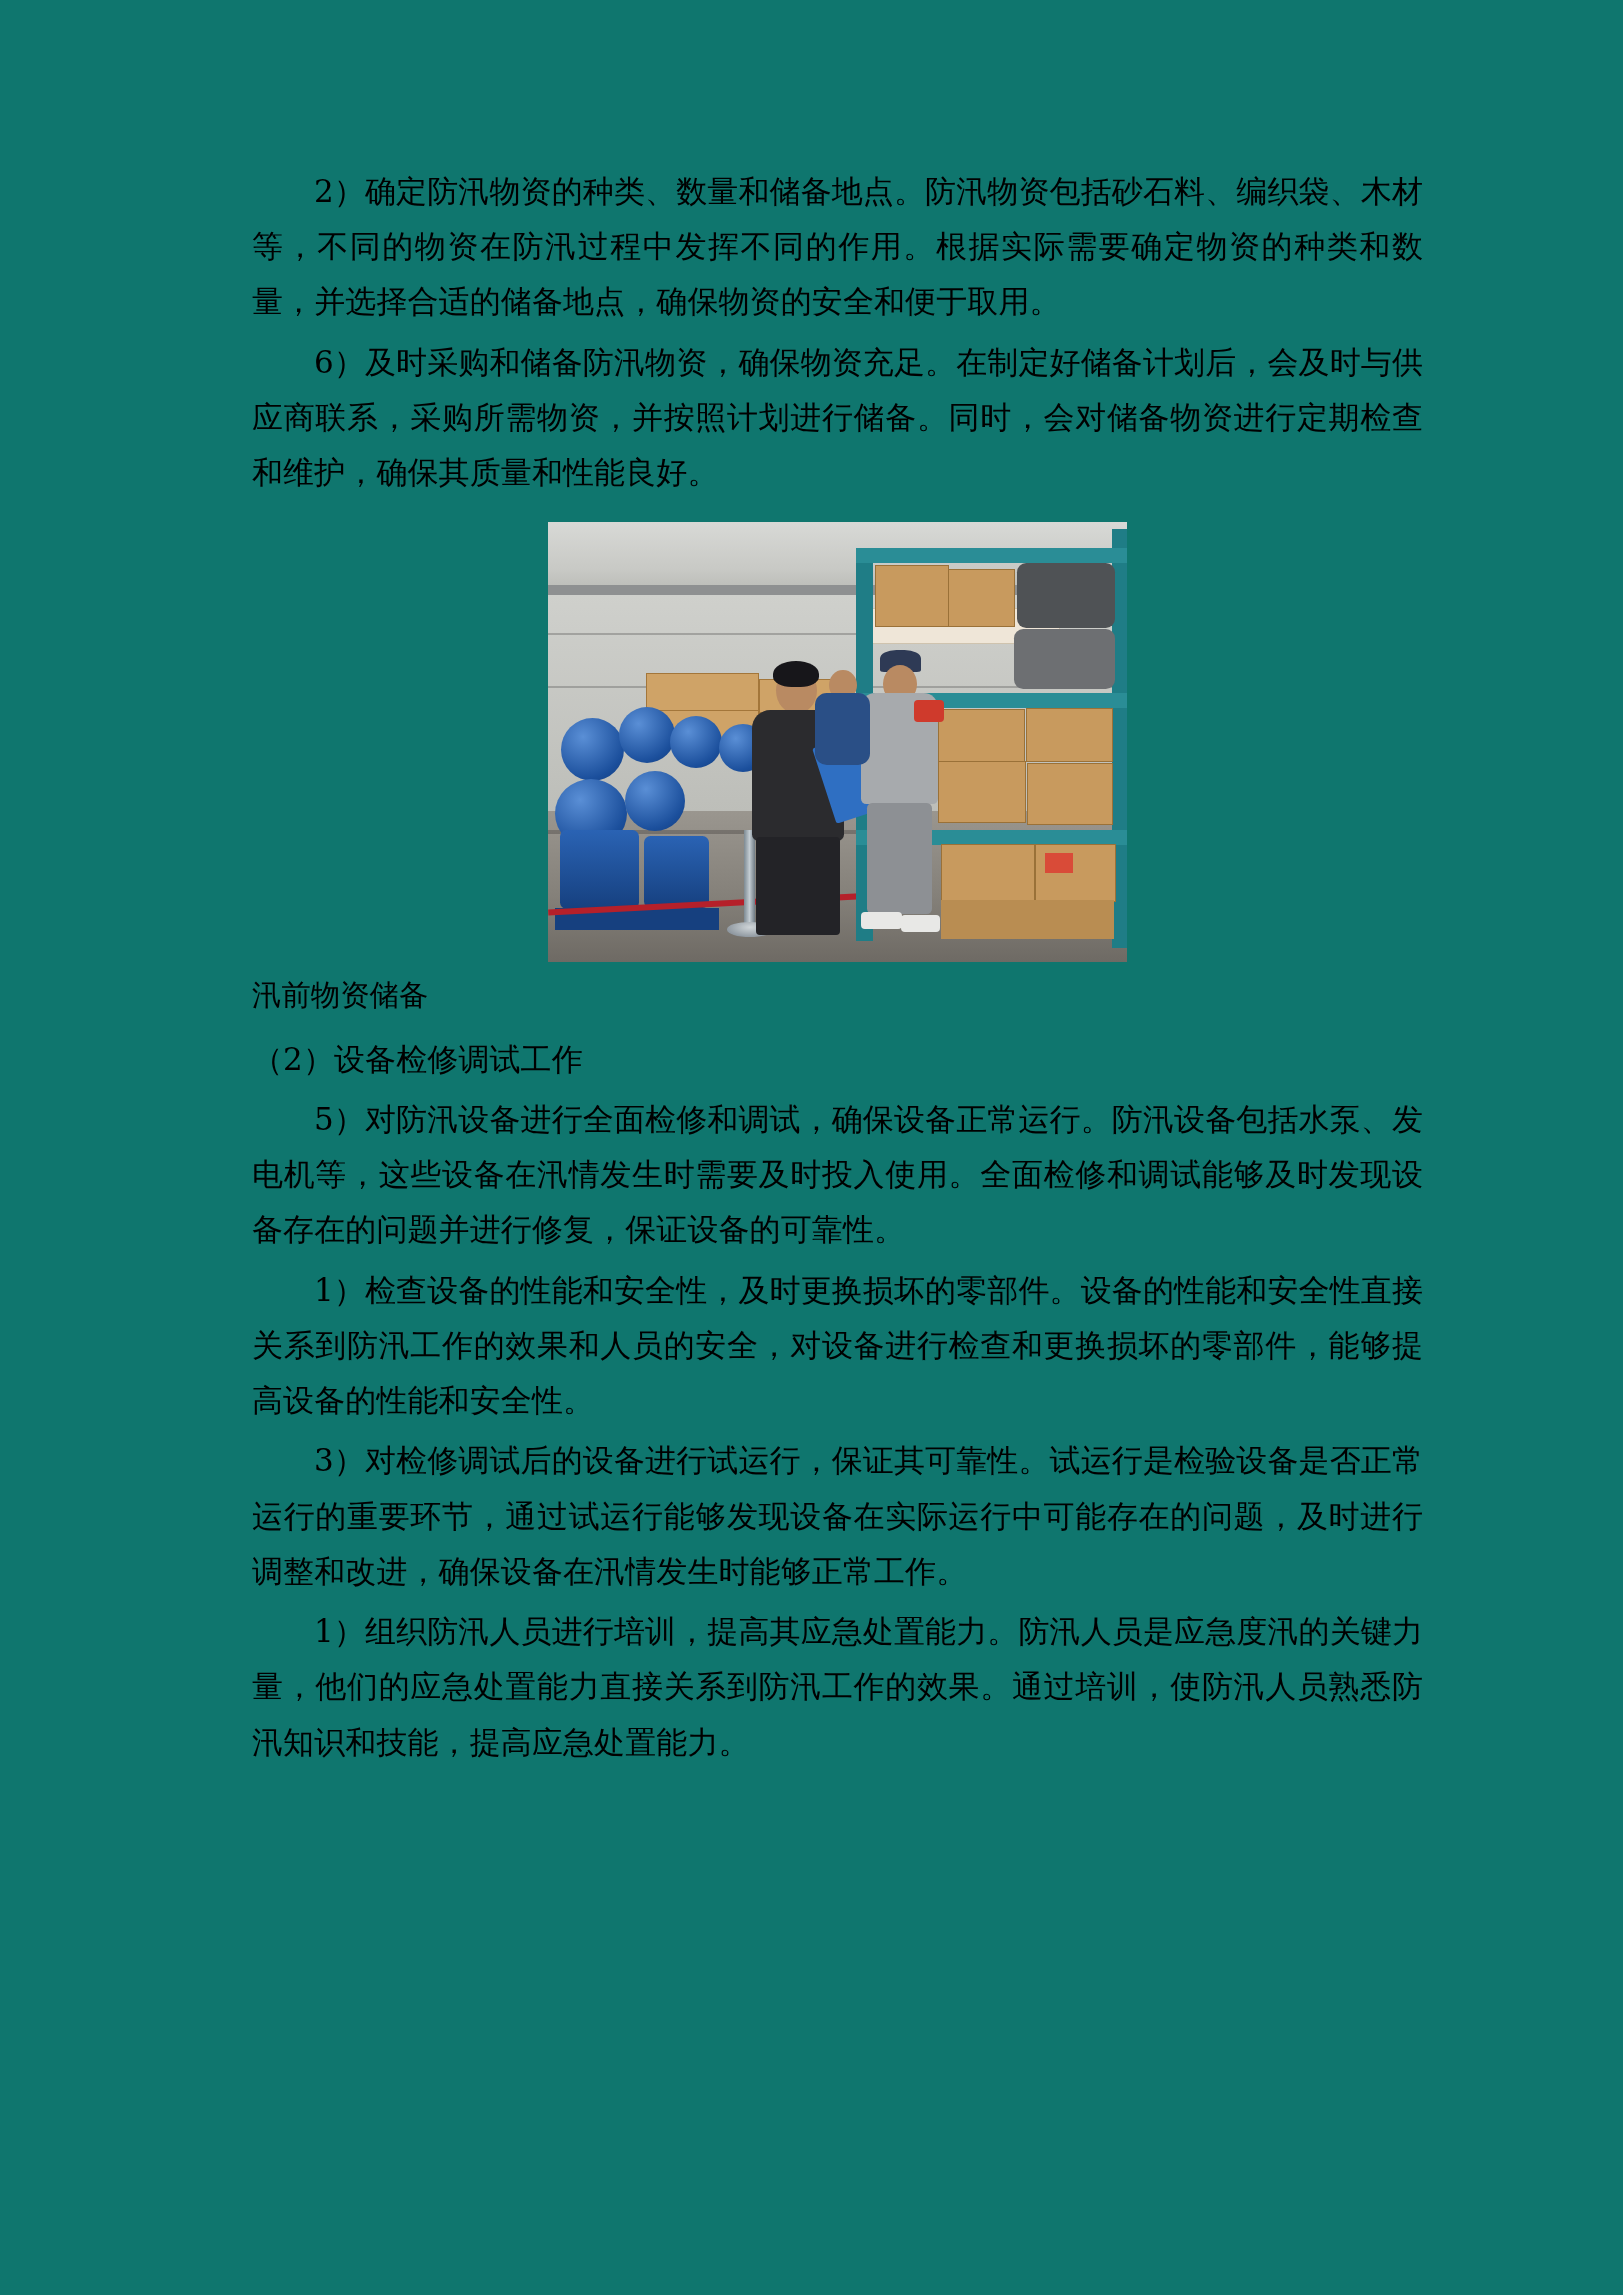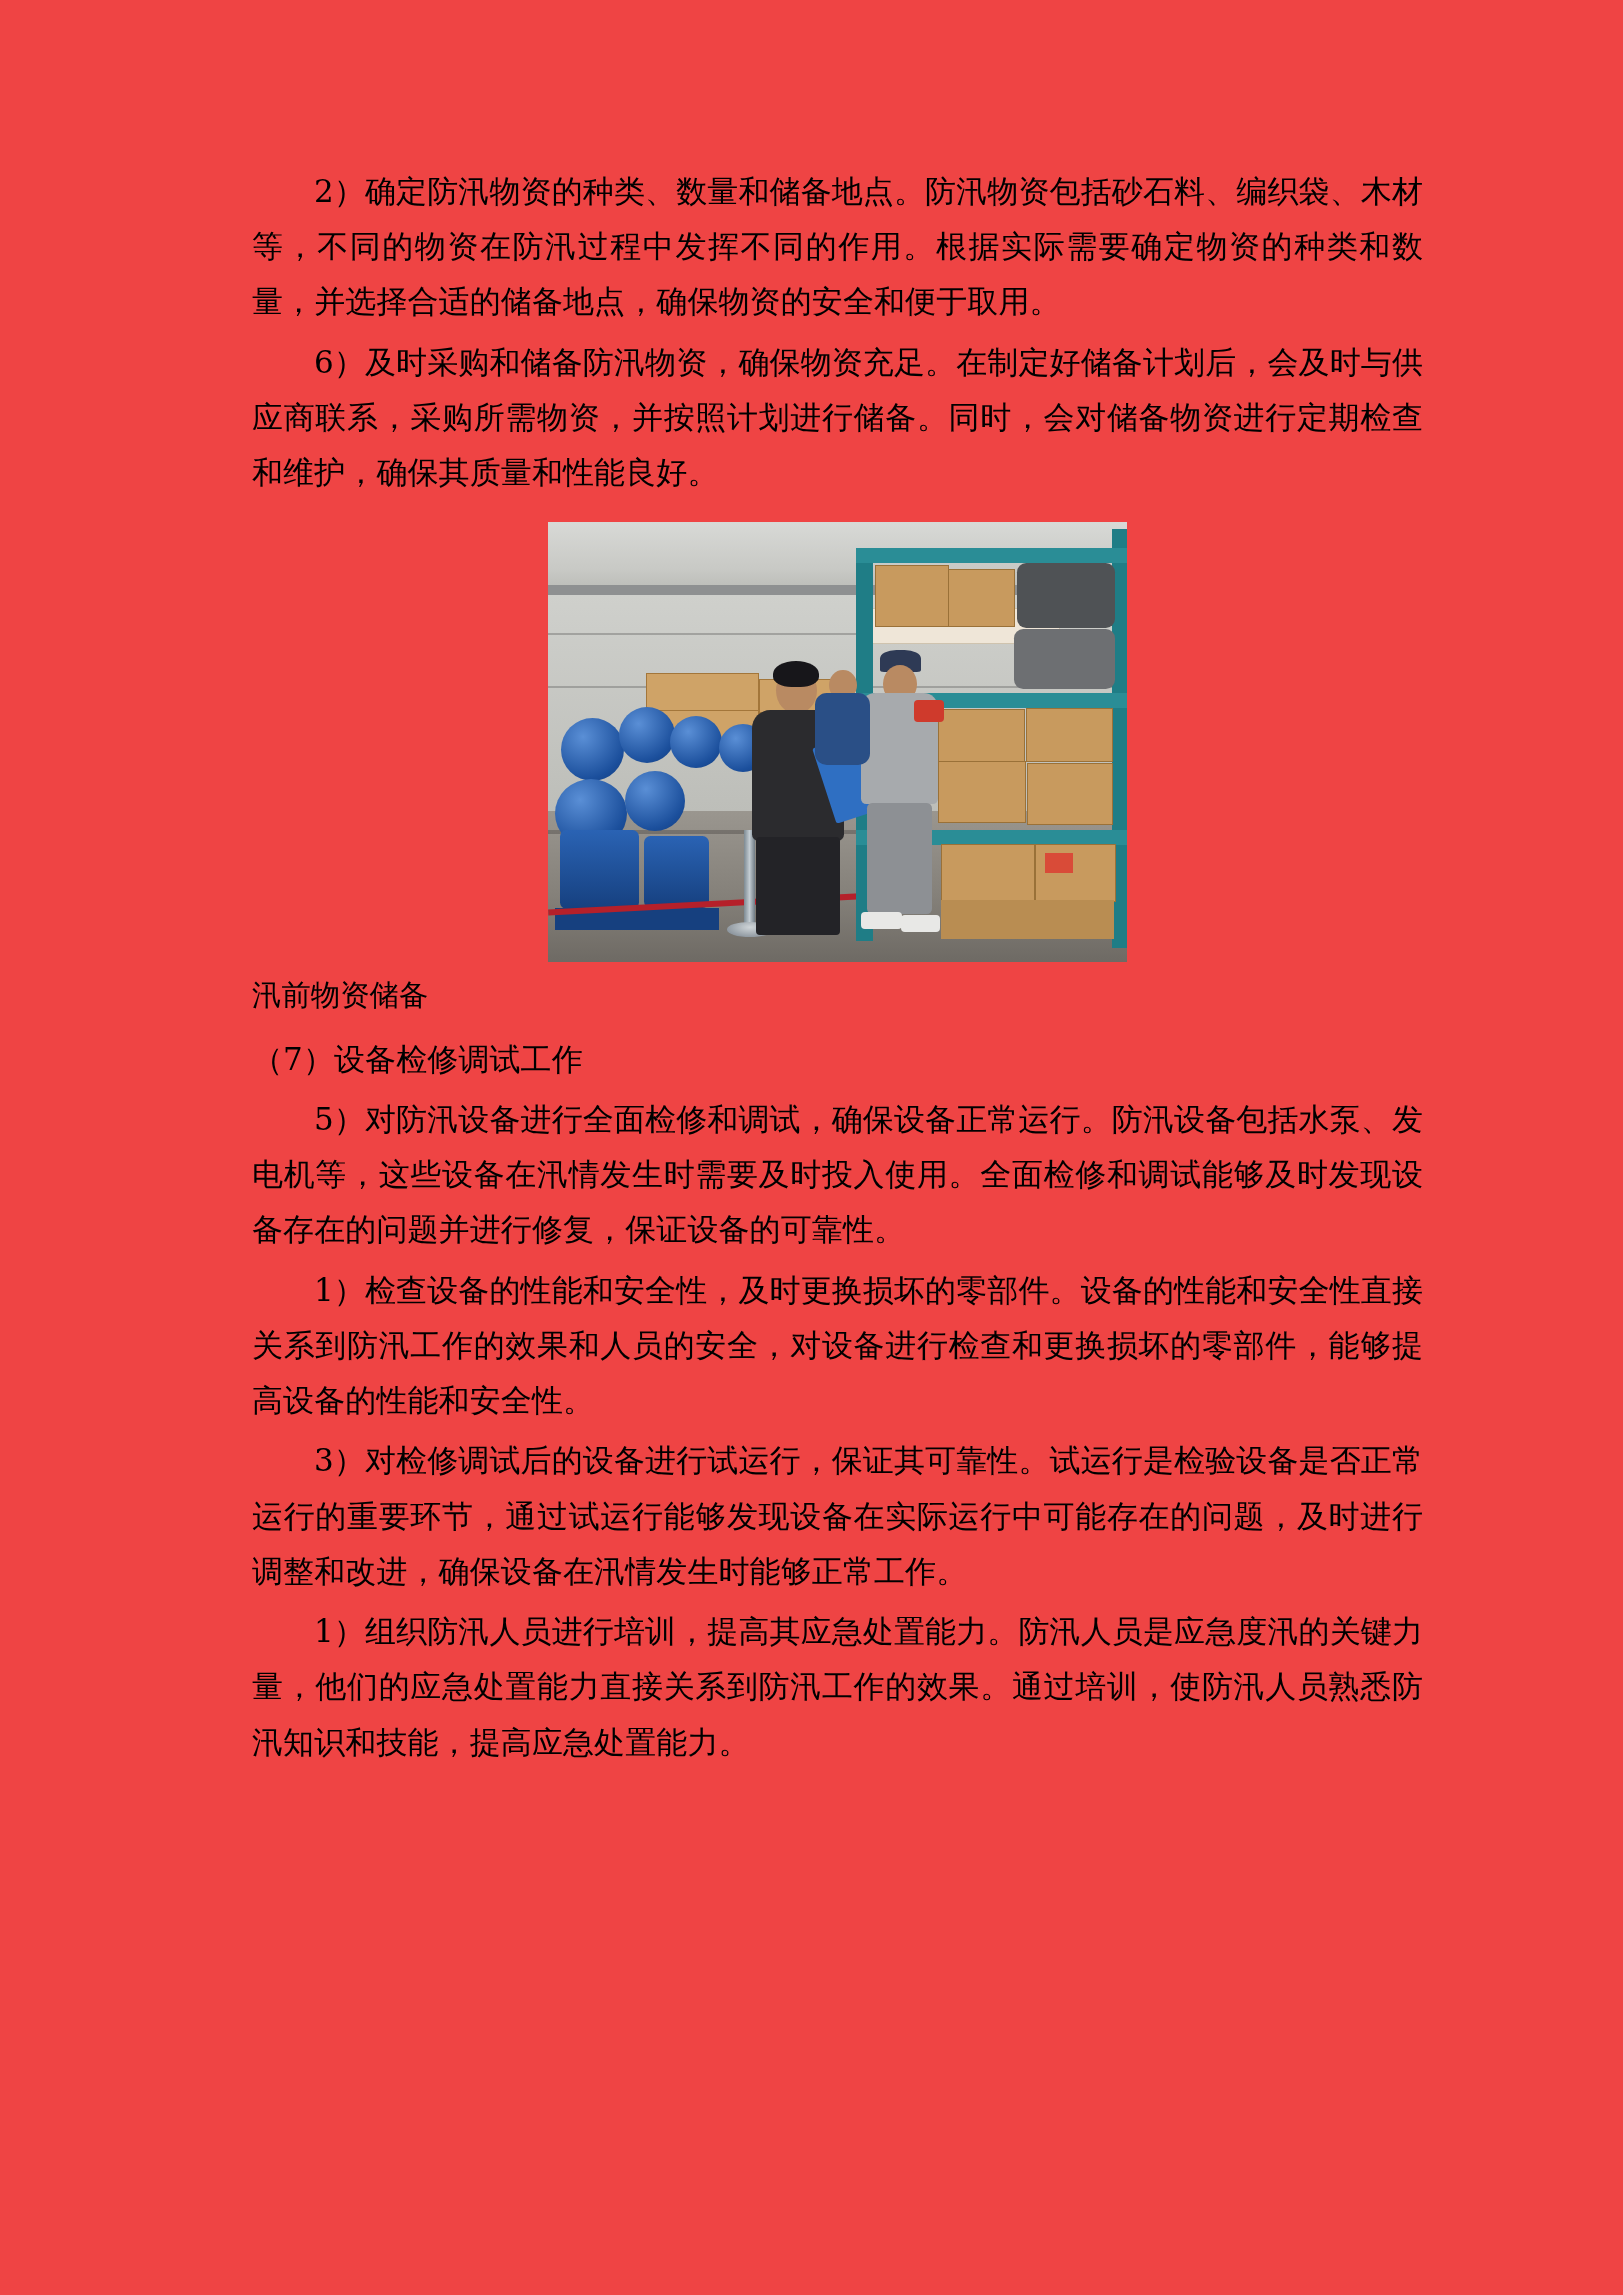--- a/index.html
+++ b/index.html
@@ -6,21 +6,21 @@
     margin: 0;
     padding: 0;
     background: #ffffff;
   }
   body {
     font-family: "DejaVu Sans", "Liberation Sans", sans-serif;
   }
   .page {
     width: 1623px;
     height: 2295px;
-    background: #ef4444;
+    background: #0f766e;
     position: relative;
     box-sizing: border-box;
     padding: 164px 196px 118px 252px;
   }
   .doc-body {
     width: 1171px;
   }
   p.para {
     font-family: "DejaVu Serif", "Liberation Serif", serif;
     font-size: 31px;
@@ -225,21 +225,21 @@
 
         
         <div class="ph person-head" style="left:281px; top:148px; width:27.5px; height:30px;"></div>
         <div class="ph" style="left:267px; top:171px; width:55px; height:72px; background:#2a4f86; border-radius:11.8px;"></div>
       </div>
       <div class="figure-caption">汛前物资储备</div>
     </div>
 
     <div class="block-gap"></div>
 
-    <p class="para noindent">（7）设备检修调试工作</p>
+    <p class="para noindent">（2）设备检修调试工作</p>
     <p class="para indent">5）对防汛设备进行全面检修和调试，确保设备正常运行。防汛设备包括水泵、发电机等，这些设备在汛情发生时需要及时投入使用。全面检修和调试能够及时发现设备存在的问题并进行修复，保证设备的可靠性。</p>
     <p class="para indent">1）检查设备的性能和安全性，及时更换损坏的零部件。设备的性能和安全性直接关系到防汛工作的效果和人员的安全，对设备进行检查和更换损坏的零部件，能够提高设备的性能和安全性。</p>
     <p class="para indent">3）对检修调试后的设备进行试运行，保证其可靠性。试运行是检验设备是否正常运行的重要环节，通过试运行能够发现设备在实际运行中可能存在的问题，及时进行调整和改进，确保设备在汛情发生时能够正常工作。</p>
 
     <p class="para indent">1）组织防汛人员进行培训，提高其应急处置能力。防汛人员是应急度汛的关键力量，他们的应急处置能力直接关系到防汛工作的效果。通过培训，使防汛人员熟悉防汛知识和技能，提高应急处置能力。</p>
 
   </div>
 </div>
 
 

